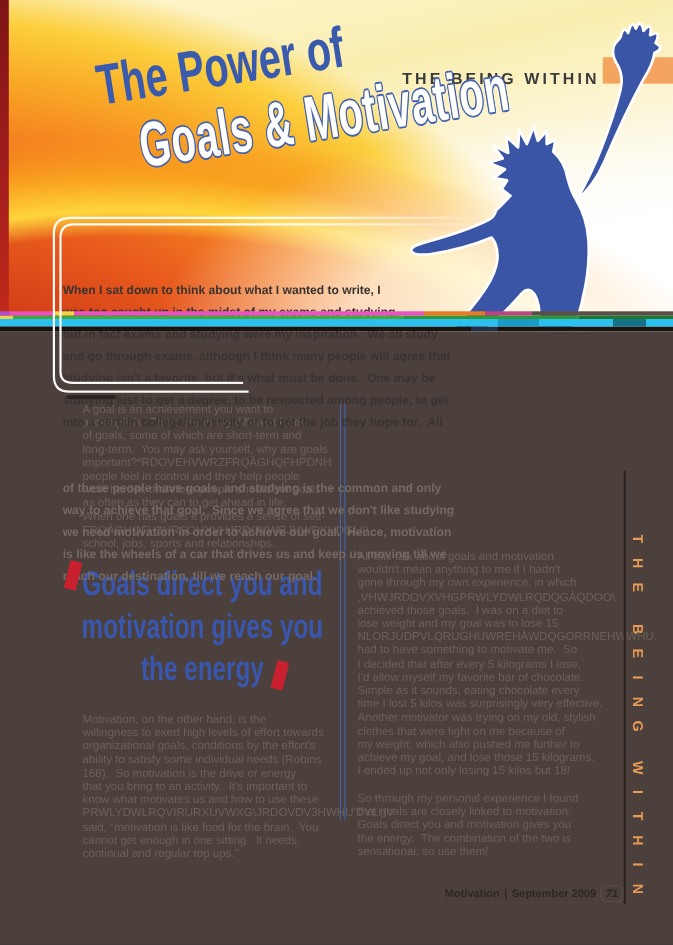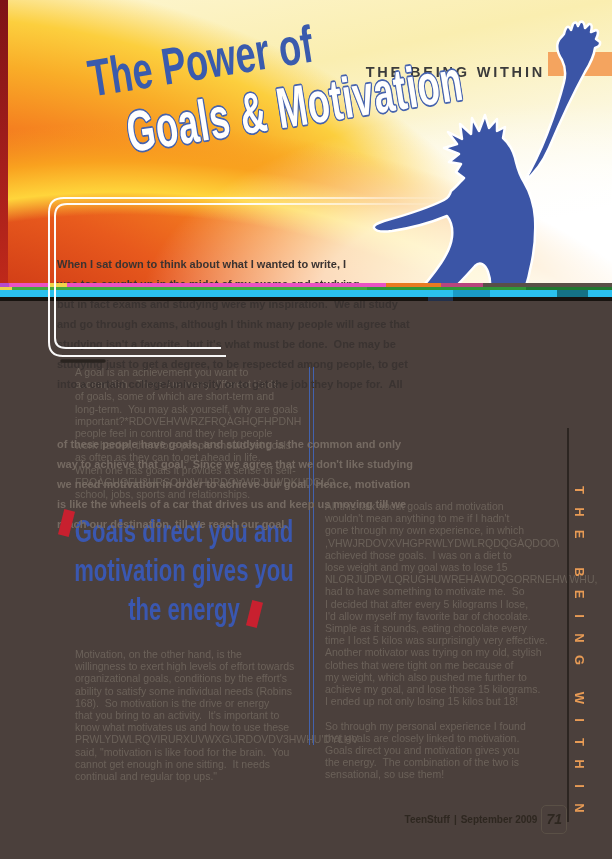--- a/index.html
+++ b/index.html
@@ -53,21 +53,21 @@
   .qmark{position:absolute;width:11px;height:26px;background:#C8202F;transform:rotate(14deg);z-index:6;}
   .qmark-open{left:61px;top:510px;}
   .qmark-close{left:249px;top:601px;}
   .divider-v{position:absolute;left:309px;top:367px;height:378px;width:3px;z-index:5;
     border-left:1.3px solid #4262AE;border-right:1.3px solid #4262AE;}
   .author{position:absolute;left:325px;top:773px;width:233px;z-index:5;text-align:right;
     color:#4A76CC;font-weight:bold;font-size:14px;}
   
   .footer{position:absolute;top:805px;right:45px;z-index:5;display:flex;align-items:center;gap:4px;
     color:#2E2720;font-size:10px;font-weight:bold;}
-  .page-num{border:1.4px solid #5A5046;border-radius:5px;padding:8px 4px;font-size:14px;line-height:11px;font-style:italic;}
+  .page-num{border:1.4px solid #5A5046;border-radius:5px;padding:1px 4px;font-size:10px;line-height:11px;font-style:italic;}
   
   .sidebar-line{position:absolute;left:567px;top:428px;width:2px;height:394px;background:#2C2521;z-index:5;}
   .sidebar-letters{position:absolute;left:571px;top:479px;width:18px;z-index:5;}
   .vl{height:22px;width:18px;display:flex;align-items:center;justify-content:center;
     transform:rotate(90deg);color:#E89B55;font-weight:bold;font-size:13px;}
   .word-gap{margin-top:16px;}
 </style>
 </head>
 <body>
 
@@ -185,21 +185,21 @@
 achieve my goal, and lose those 15 kilograms.
 I ended up not only losing 15 kilos but 18!
 
 So through my personal experience I found
 that goals are closely linked to motivation.
 Goals direct you and motivation gives you
 the energy.  The combination of the two is
 sensational, so use them!</div>
 
   <div class="footer">
-    <span>TeenStuff</span>
+    <span>Motivation</span>
     <span>|</span>
     <span>September 2009</span>
     <span class="page-num">71</span>
   </div>
 
   <div class="sidebar-line"></div>
   <div class="sidebar-letters">
     <div class="vl">T</div>
     <div class="vl">H</div>
     <div class="vl">E</div>

